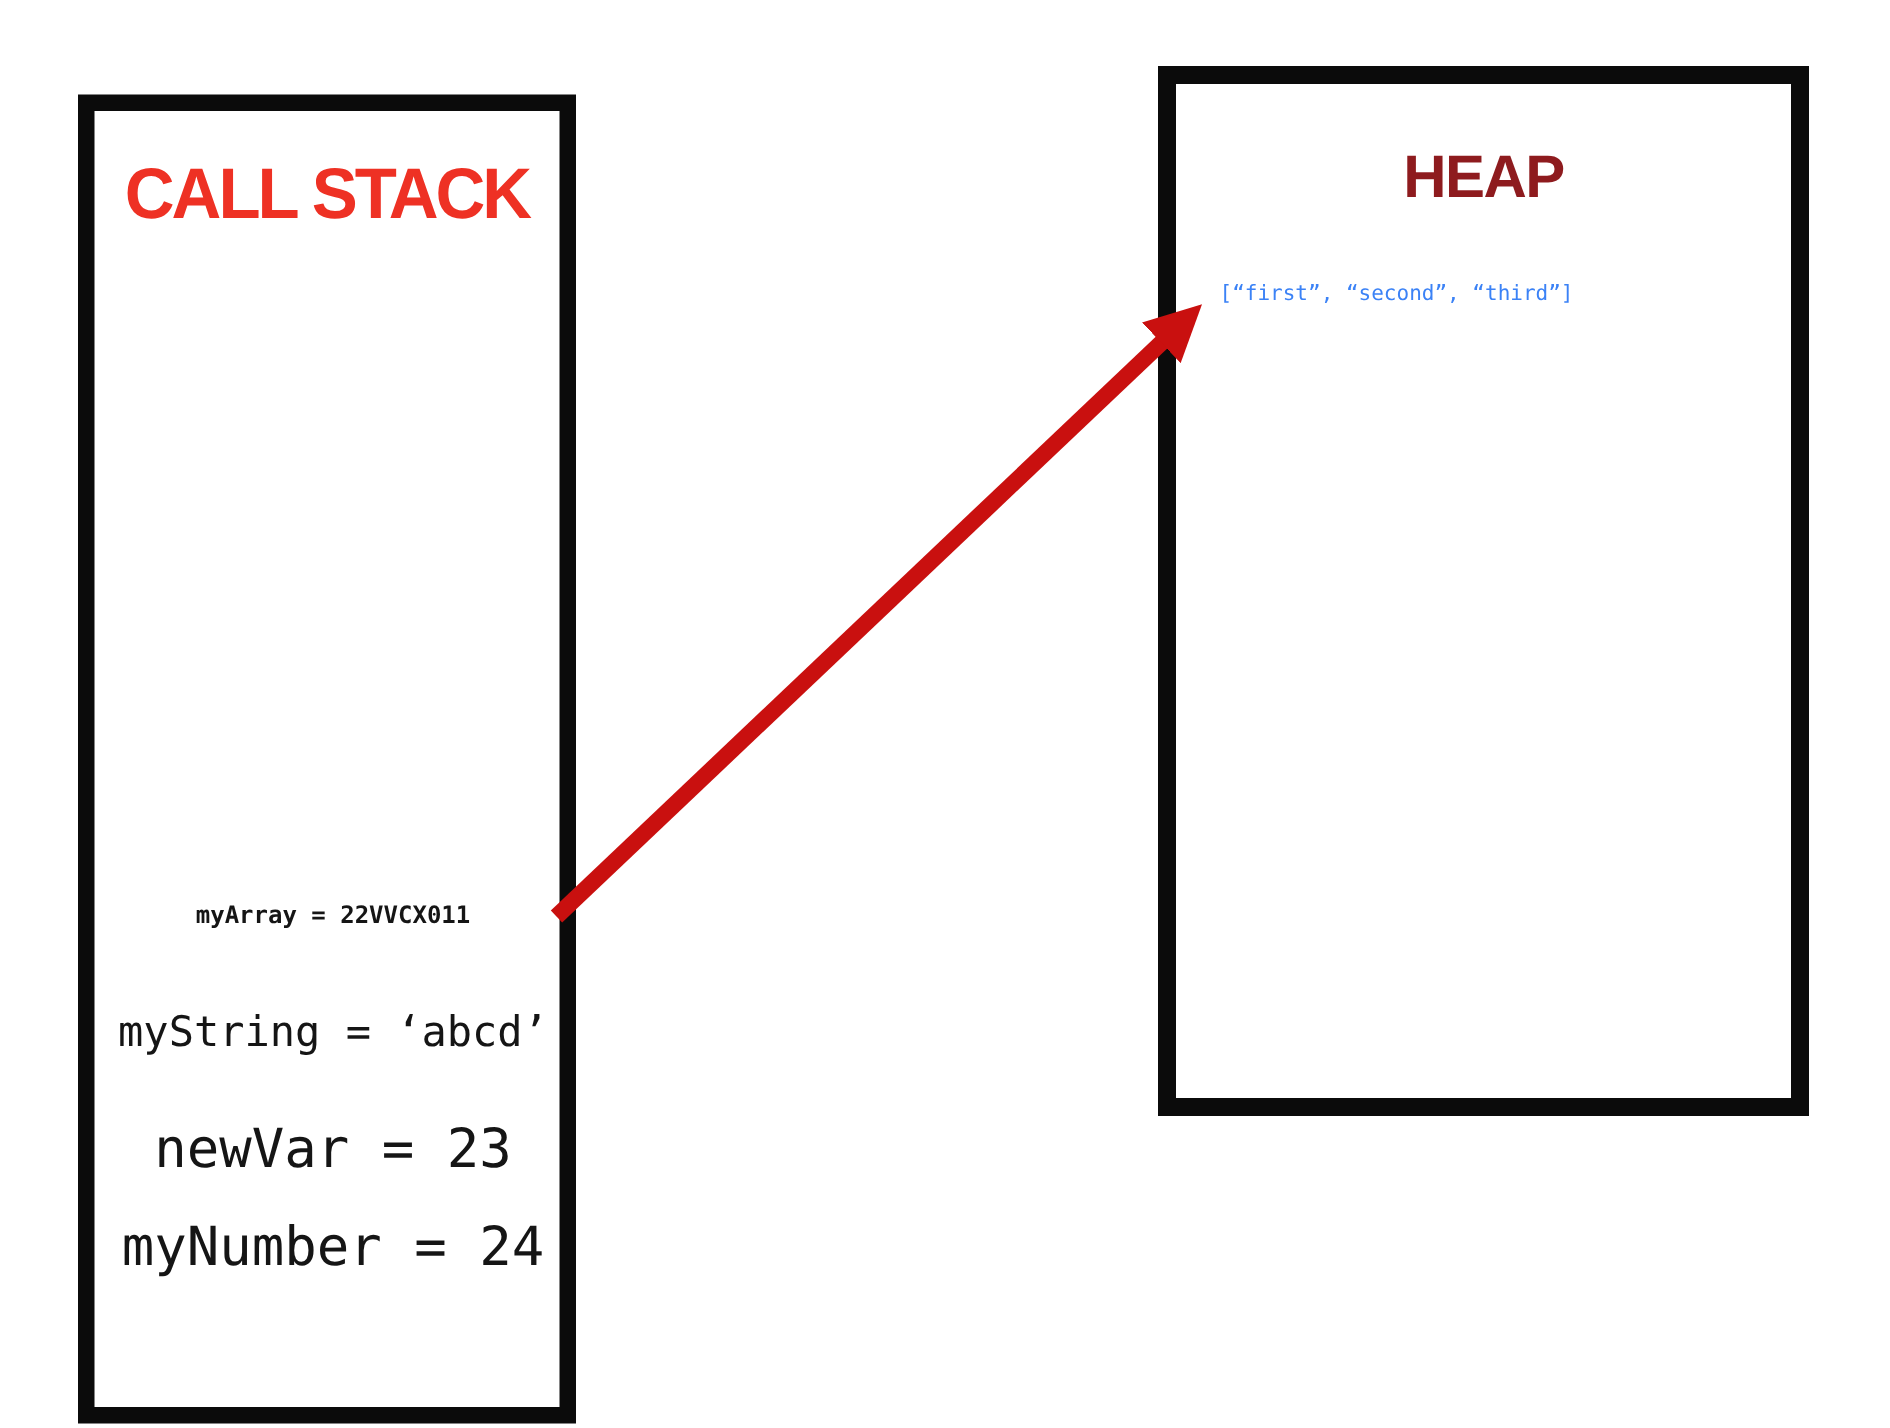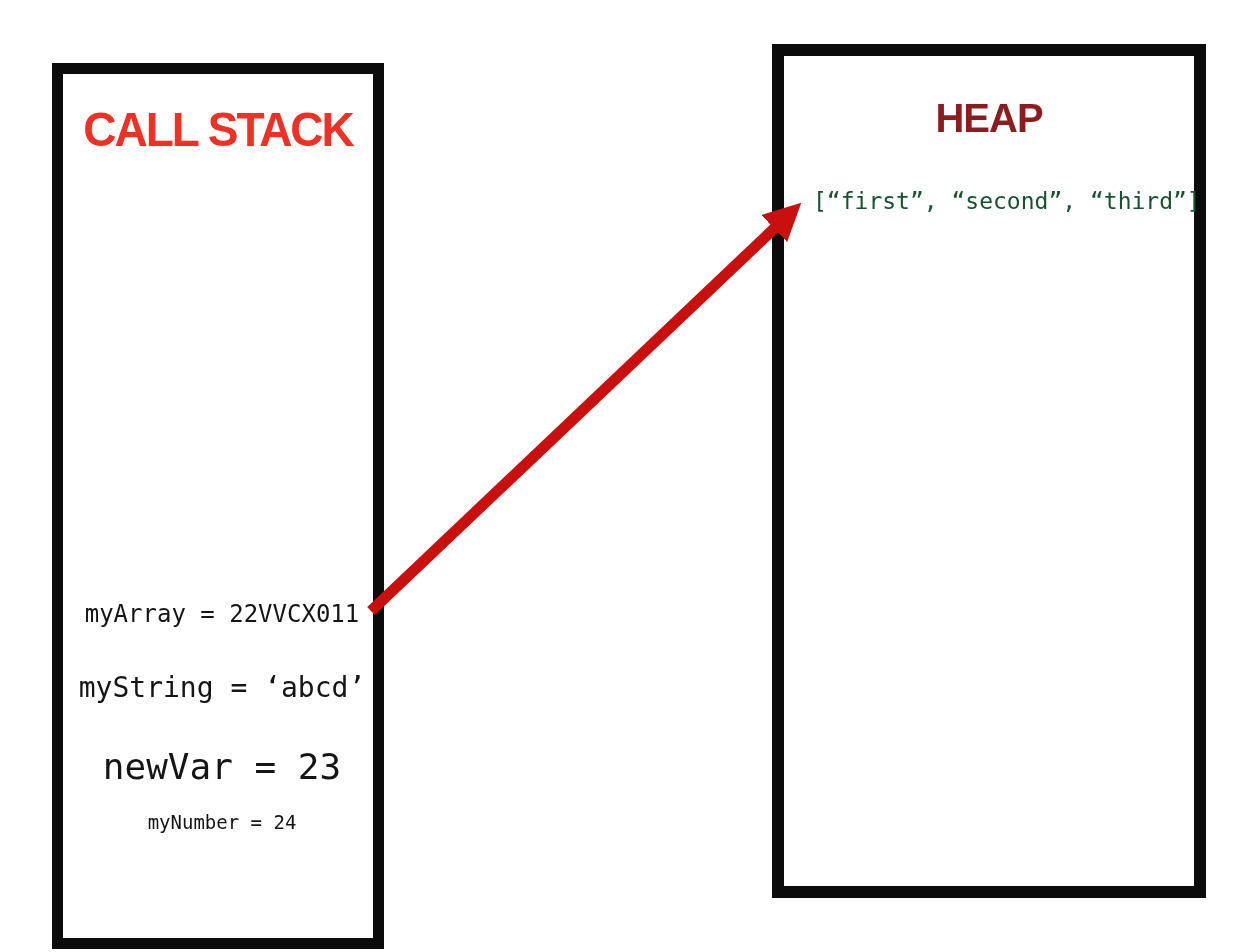--- a/index.html
+++ b/index.html
@@ -24,21 +24,21 @@
   .box-callstack {
     left: 52px;
     top: 63px;
     width: 332px;
     height: 886px;
   }
   .box-heap {
     left: 772px;
     top: 44px;
     width: 434px;
-    height: 854px;
+    height: 700px;
     border-width: 12px;
   }
   .box-title {
     position: absolute;
     width: 100%;
     text-align: center;
     font-family: "Liberation Sans", sans-serif;
     font-weight: 700;
     white-space: nowrap;
   }
@@ -54,38 +54,38 @@
     top: 40px;
     left: 0;
     font-size: 40px;
     letter-spacing: -1px;
     color: #8e1b1e;
   }
   .heap-array {
     position: absolute;
     left: 29px;
     top: 132px;
-    font-size: 23px;
-    color: #14532d;
+    font-size: 14px;
+    color: #3b82f6;
     white-space: nowrap;
   }
   .stack-var {
     position: absolute;
     left: 0;
     width: 100%;
     text-align: center;
     color: #151515;
     white-space: nowrap;
     box-sizing: border-box;
     padding-left: 8px;
   }
-  .var-myarray  { top: 526px; font-size: 24px; }
+  .var-myarray  { top: 526px; font-size: 16px; font-weight: bold; }
   .var-mystring { top: 597px; font-size: 28px; }
   .var-newvar   { top: 672px; font-size: 36px; }
-  .var-mynumber { top: 737px; font-size: 19px; }
+  .var-mynumber { top: 737px; font-size: 36px; }
   .arrow-layer {
     position: absolute;
     left: 0;
     top: 0;
     width: 1260px;
     height: 952px;
     pointer-events: none;
   }
 </style>
 </head>

